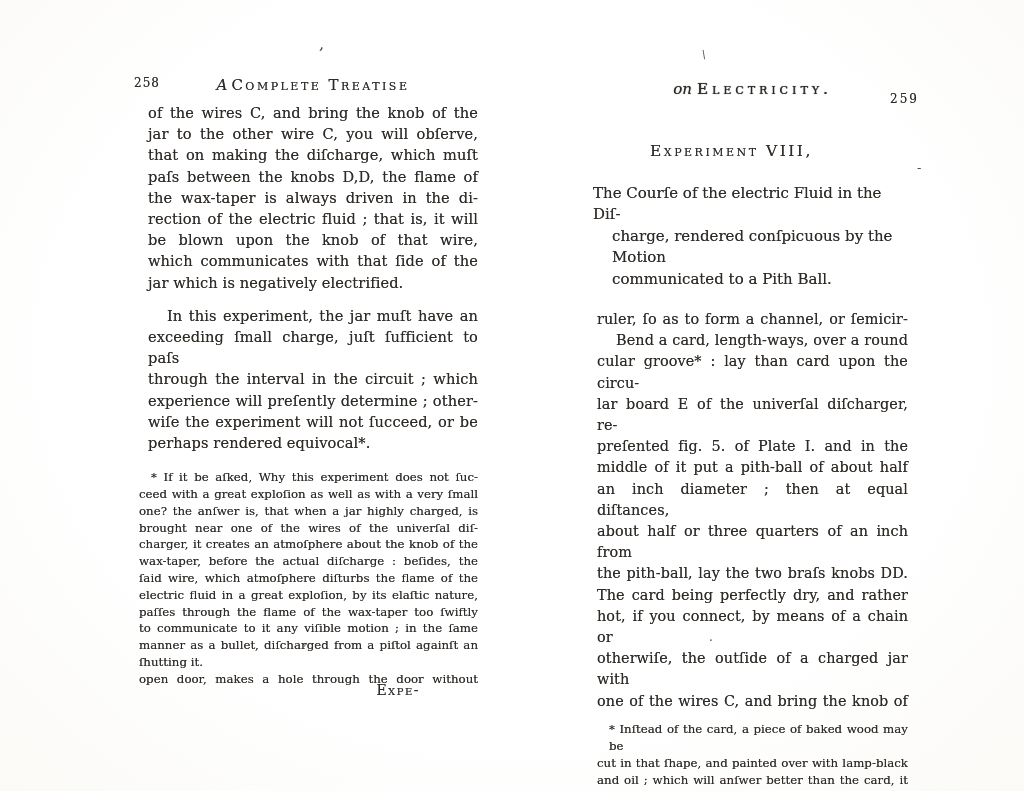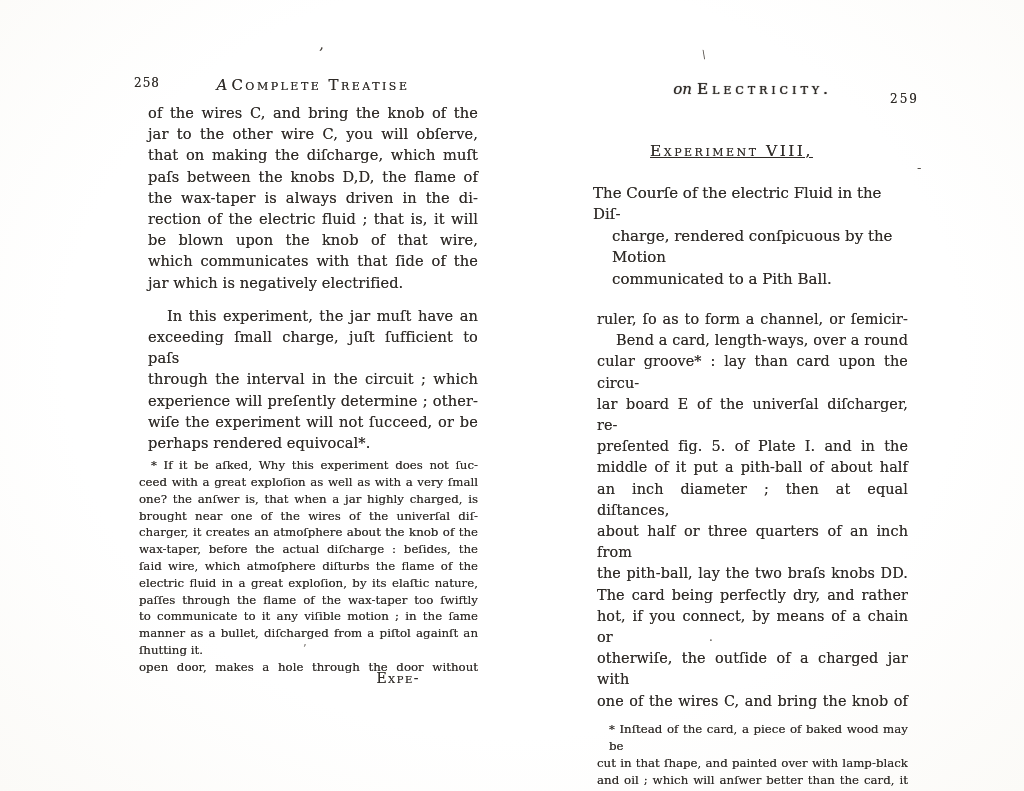--- a/index.html
+++ b/index.html
@@ -32,27 +32,27 @@
   .prefix{font-style:italic;margin-right:5px;text-shadow:0 0 1px rgba(40,36,32,0.8);}
 
   
   .para{text-rendering:optimizeLegibility;}
   .body-para{font-size:14.6px;line-height:21.2px;margin-top:7px;letter-spacing:0.1px;}
   .right .body-para{font-size:14.4px;margin-top:19px;}
   .p2{margin-top:12px;}
   .para .line{text-align:justify;text-align-last:justify;}
   .para .line.last{text-align-last:left;}
   .para .line.indent{padding-left:19px;}
-  .footnote{font-size:11.8px;line-height:16.8px;margin-top:4px;}
+  .footnote{font-size:11.8px;line-height:16.8px;margin-top:16px;}
   .left .footnote{margin-left:-9px;width:339px;}
   .right .footnote{line-height:17px;margin-top:9px;}
   .footnote .line.indent{padding-left:12px;}
 
   
-  .exp-heading{margin-top:43px;text-align:center;font-size:15.5px;padding-right:42px;height:20px;text-decoration:underline;}
+  .exp-heading{margin-top:43px;text-align:center;font-size:15.5px;padding-right:42px;height:20px;}
   .subtitle{margin-top:21px;margin-left:-4px;font-size:15px;line-height:21.4px;}
   .subtitle .line{text-align:left;}
   .subtitle .line + .line{padding-left:19px;}
 
   
   .catchword-row{margin-top:-6px;text-align:right;padding-right:58px;font-size:14px;}
   .catch{letter-spacing:1.5px;font-variant:small-caps;}
 
   
   .speck{position:absolute;color:#4a453f;}

